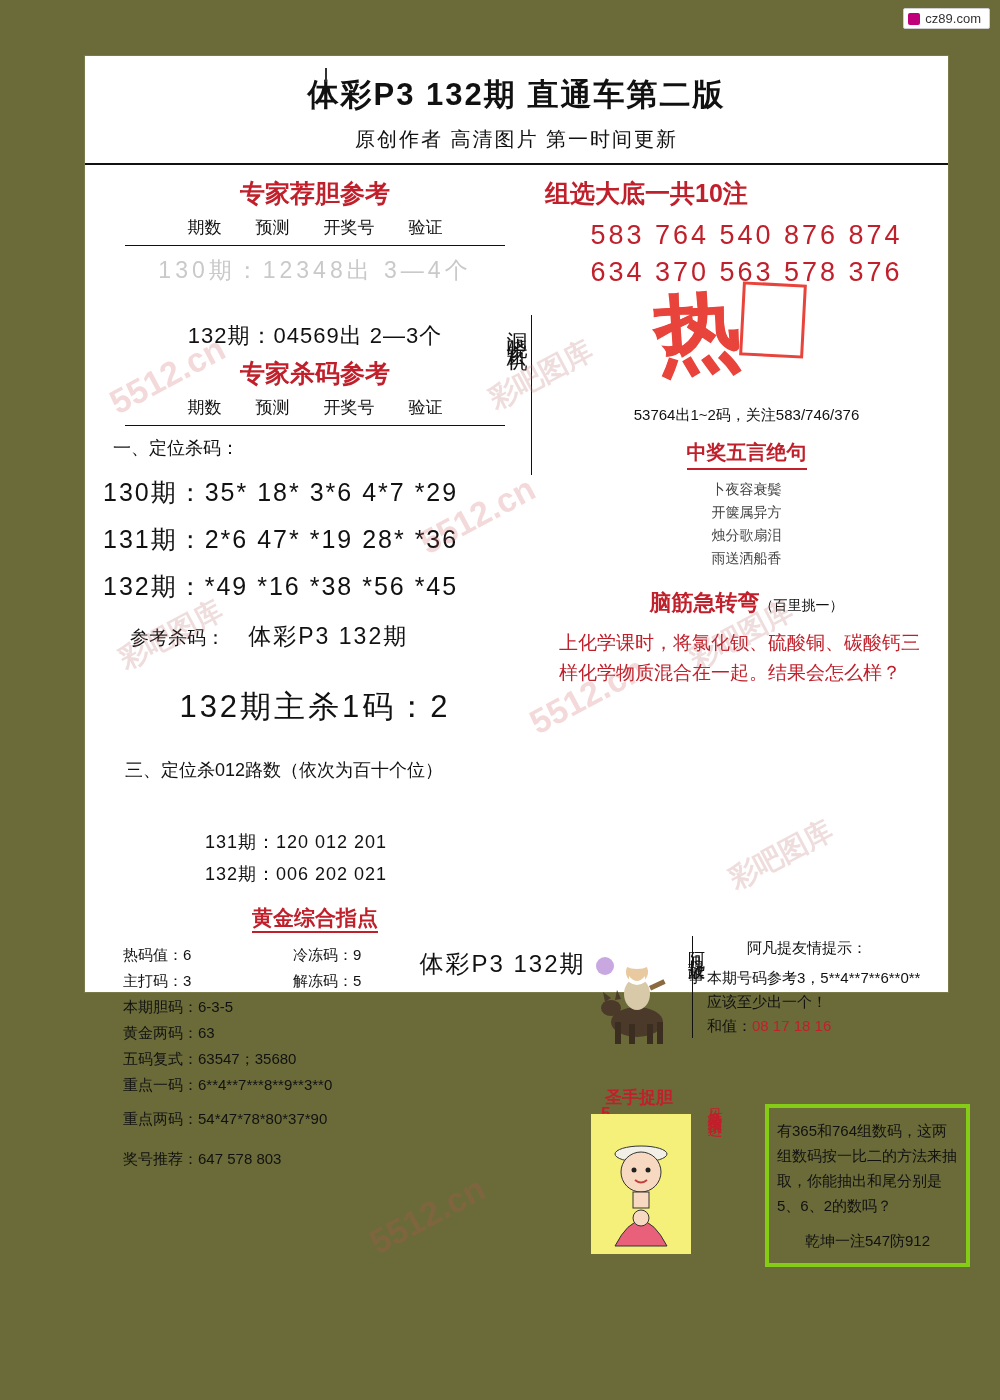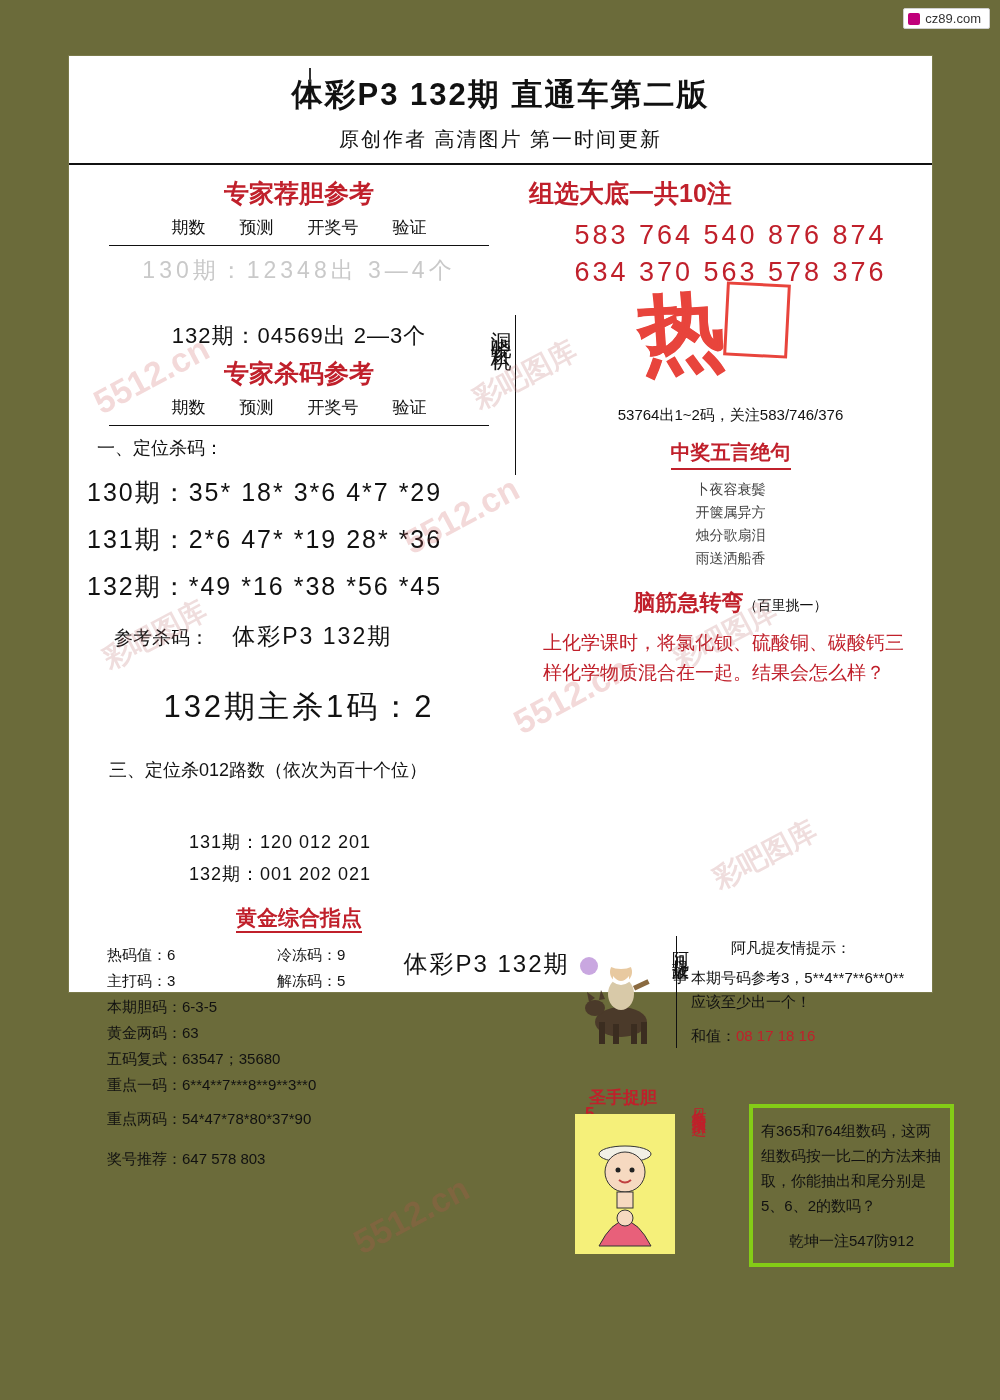--- a/index.html
+++ b/index.html
@@ -13,21 +13,21 @@
   .brand-badge{
     position:absolute;top:8px;right:10px;
     background:#ffffff;border:1px solid #cfcfcf;
     padding:2px 8px 2px 4px;border-radius:2px;
     display:flex;align-items:center;gap:5px;
     font-size:13px;color:#333;
   }
   .brand-badge .dot{width:12px;height:12px;background:#c0007a;border-radius:2px;display:inline-block;}
 
   .page{
-    position:absolute;left:68px;top:55px;
+    position:absolute;left:84px;top:55px;
     width:865px;height:938px;
     background:#ffffff;
     border:1px solid #7a7a4a;
     box-sizing:border-box;
   }
 
   
   .header{
     border-bottom:2px solid #111;
     padding:18px 0 10px 0;
@@ -117,21 +117,21 @@
   }
   .brain .small{font-size:14px;color:#111;font-weight:normal;}
   .brain-body{
     color:#c0202b;font-size:19px;line-height:30px;margin:10px 14px 0 14px;
   }
   .tips-box{
     position:absolute;right:16px;top:880px;width:225px;font-size:15px;color:#111;line-height:24px;
     border-left:1px solid #111;padding-left:14px;
   }
   .tips-box .title{margin-bottom:6px;padding-left:40px;}
-  .tips-box .hezhi{margin-top:10px;}
+  .tips-box .hezhi{}
   .tips-box .hezhi .v{color:#c0202b;}
   .afan-vert{
     position:absolute;left:600px;top:882px;writing-mode:vertical-rl;font-size:17px;color:#111;
     letter-spacing:4px;height:120px;
   }
   .donkey{
     position:absolute;left:500px;top:880px;width:95px;height:120px;
   }
   .sage-title{
     position:absolute;left:520px;top:1030px;color:#c0202b;font-weight:bold;font-size:17px;
@@ -217,21 +217,21 @@
       <div class="ref-line">
         <span>参考杀码：</span>
         <span class="big">体彩P3 132期</span>
       </div>
 
       <div class="main-kill">132期主杀1码：2</div>
 
       <div class="third">三、定位杀012路数（依次为百十个位）</div>
 
       <div class="period-row" style="margin-top:48px;">131期：120 012 201</div>
-      <div class="period-row">132期：001 202 021</div>
+      <div class="period-row">132期：006 202 021</div>
 
       <div class="gold-title">
         <span>黄金综合指点</span>
       </div>
 
       <div class="gold-grid">
         <div class="two">
           <span class="a">热码值：6</span>
           <span>冷冻码：9</span>
         </div>

